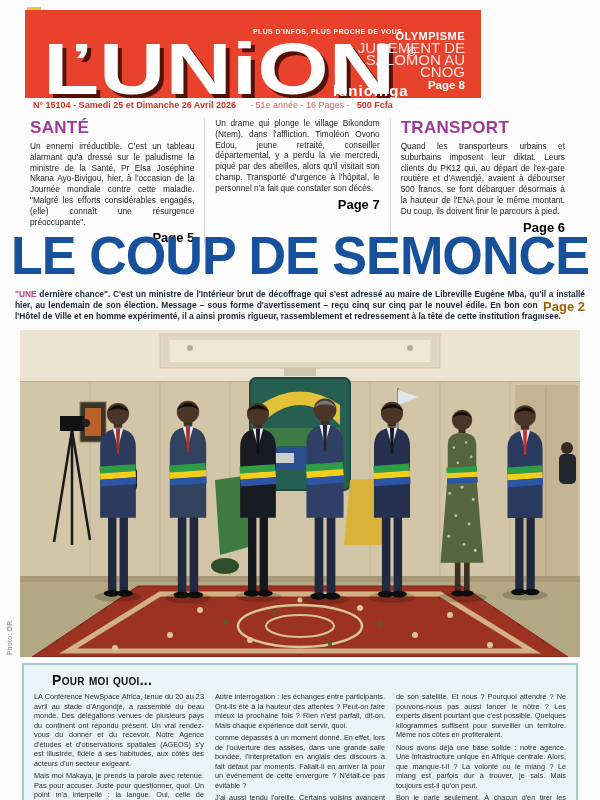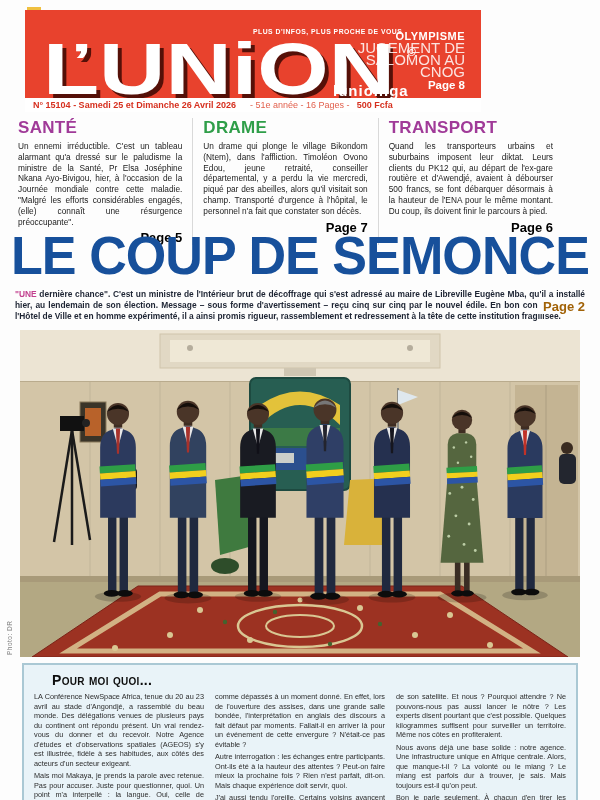--- a/index.html
+++ b/index.html
@@ -24,21 +24,21 @@
                  display:flex; align-items:center; padding-left:8px; font-size:9px; white-space:nowrap; }
   .issue-bold { color:#d6301f; font-weight:bold; }
   .issue-light { color:#e2614e; margin-left:14px; }
   .issue-price { color:#d6301f; font-weight:bold; margin-left:7px; }
   .promo { position:absolute; right:16px; top:20px; text-align:right; color:#fff; }
   .promo-kicker { font-size:11px; font-weight:bold; letter-spacing:.5px; }
   .promo-line { font-size:15px; line-height:11.8px; color:rgba(255,255,255,.85); }
   .promo-page { font-size:11.5px; font-weight:bold; margin-top:2px; }
 
   
-  .teasers { position:absolute; left:18px; top:118px; width:545px; display:flex; }
+  .teasers { position:absolute; left:30px; top:118px; width:545px; display:flex; }
   .teaser-col { flex:1 1 0; padding-right:10px; }
   .teaser-col + .teaser-col { border-left:1px solid #d9d9d9; padding-left:10px; }
   .teaser-head { font-size:17px; font-weight:bold; letter-spacing:.3px; margin-bottom:3px; }
   .teaser-head.sante { color:var(--sante,#a03a98); }
   .teaser-head.drame { color:var(--drame,#2f9e49); }
   .teaser-head.transport { color:var(--transport,#a03a98); }
   .teaser-body { font-size:8.3px; line-height:10.8px; color:#1b1b1b; text-align:justify; }
   .teaser-page { text-align:right; font-size:13px; font-weight:bold; color:#000; margin-top:3px; }
 
   
@@ -95,21 +95,20 @@
     </div>
   </div>
 
   <div class="teasers">
     <div class="teaser-col">
       <div class="teaser-head sante">SANTÉ</div>
       <div class="teaser-body">Un ennemi irréductible. C'est un tableau alarmant qu'a dressé sur le paludisme la ministre de la Santé, Pr Elsa Joséphine Nkana Ayo-Bivigou, hier, à l'occasion de la Journée mondiale contre cette maladie. "Malgré les efforts considérables engagés, (elle) connaît une résurgence préoccupante".</div>
       <div class="teaser-page">Page 5</div>
     </div>
     <div class="teaser-col">
-      <div class="teaser-head drame">DRAME</div>
       <div class="teaser-body">Un drame qui plonge le village Bikondom (Ntem), dans l'affliction. Timoléon Ovono Edou, jeune retraité, conseiller départemental, y a perdu la vie mercredi, piqué par des abeilles, alors qu'il visitait son champ. Transporté d'urgence à l'hôpital, le personnel n'a fait que constater son décès.</div>
       <div class="teaser-page">Page 7</div>
     </div>
     <div class="teaser-col">
       <div class="teaser-head transport">TRANSPORT</div>
       <div class="teaser-body">Quand les transporteurs urbains et suburbains imposent leur diktat. Leurs clients du PK12 qui, au départ de l'ex-gare routière et d'Awendjé, avaient à débourser 500 francs, se font débarquer désormais à la hauteur de l'ENA pour le même montant. Du coup, ils doivent finir le parcours à pied.</div>
       <div class="teaser-page">Page 6</div>
     </div>
   </div>
 
@@ -261,22 +260,22 @@
   <div class="photo-credit">Photo: DR</div>
 
   <div class="makaya-box">
     <div class="makaya-title">Pour moi quoi...</div>
     <div class="makaya-cols">
       <div class="makaya-col">
         <p>LA Conférence NewSpace Africa, tenue du 20 au 23 avril au stade d'Angondjé, a rassemblé du beau monde. Des délégations venues de plusieurs pays du continent ont répondu présent. Un vrai rendez-vous du donner et du recevoir. Notre Agence d'études et d'observations spatiales (AGEOS) s'y est illustrée, fidèle à ses habitudes, aux côtés des acteurs d'un secteur exigeant.</p>
         <p>Mais moi Makaya, je prends la parole avec retenue. Pas pour accuser. Juste pour questionner, quoi. Un point m'a interpellé : la langue. Oui, celle de Shakespeare nous a</p>
       </div>
       <div class="makaya-col">
+        <p>Autre interrogation : les échanges entre participants. Ont-ils été à la hauteur des attentes ? Peut-on faire mieux la prochaine fois ? Rien n'est parfait, dit-on. Mais chaque expérience doit servir, quoi.</p>
         <p>comme dépassés à un moment donné. En effet, lors de l'ouverture des assises, dans une grande salle bondée, l'interprétation en anglais des discours a fait défaut par moments. Fallait-il en arriver là pour un événement de cette envergure ? N'était-ce pas évitable ?</p>
-        <p>Autre interrogation : les échanges entre participants. Ont-ils été à la hauteur des attentes ? Peut-on faire mieux la prochaine fois ? Rien n'est parfait, dit-on. Mais chaque expérience doit servir, quoi.</p>
         <p>J'ai aussi tendu l'oreille. Certains voisins avancent vite. L'Angola parle déjà du probable lancement sous peu</p>
       </div>
       <div class="makaya-col">
         <p>de son satellite. Et nous ? Pourquoi attendre ? Ne pouvons-nous pas aussi lancer le nôtre ? Les experts disent pourtant que c'est possible. Quelques kilogrammes suffisent pour surveiller un territoire. Même nos côtes en profiteraient.</p>
         <p>Nous avons déjà une base solide : notre agence. Une infrastructure unique en Afrique centrale. Alors, que manque-t-il ? La volonté ou le miang ? Le miang est parfois dur à trouver, je sais. Mais toujours est-il qu'on peut.</p>
         <p>Bon je parle seulement. À chacun d'en tirer les leçons quoi...</p>
 
       </div>
     </div>
   </div>

